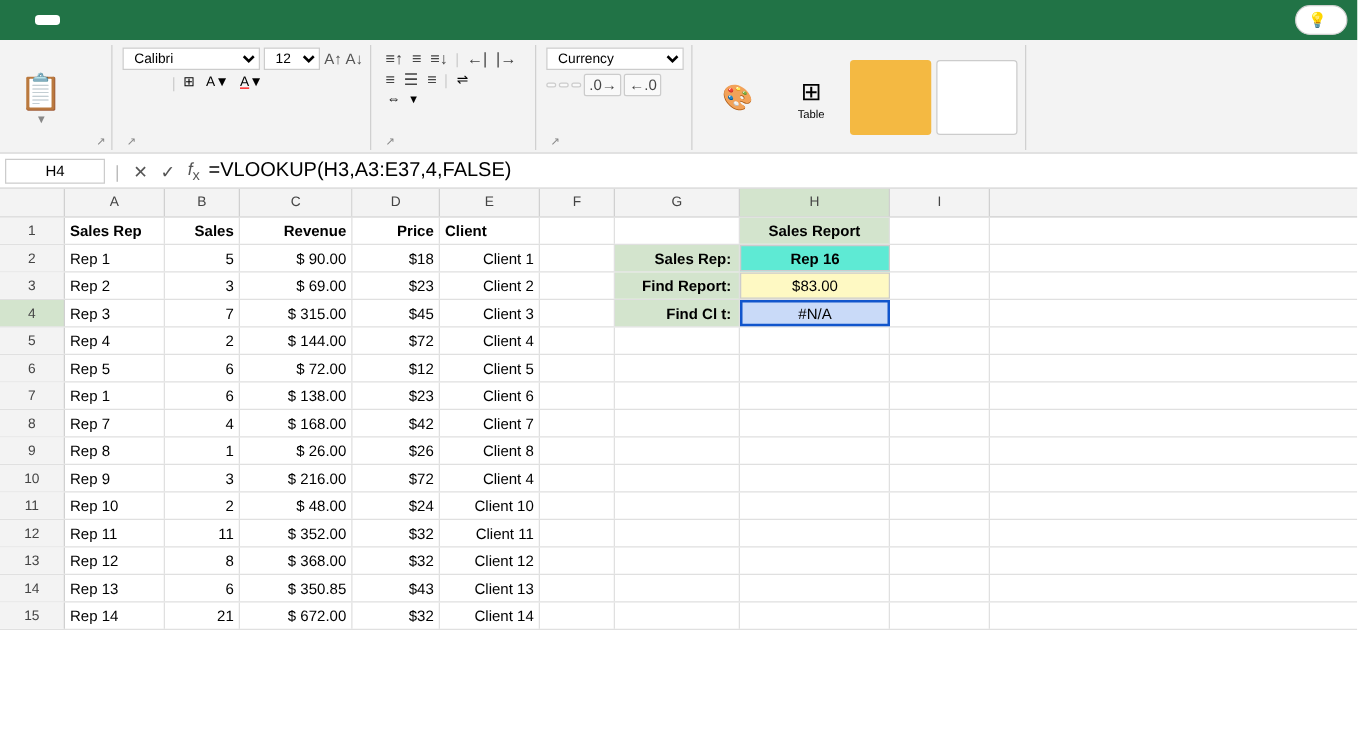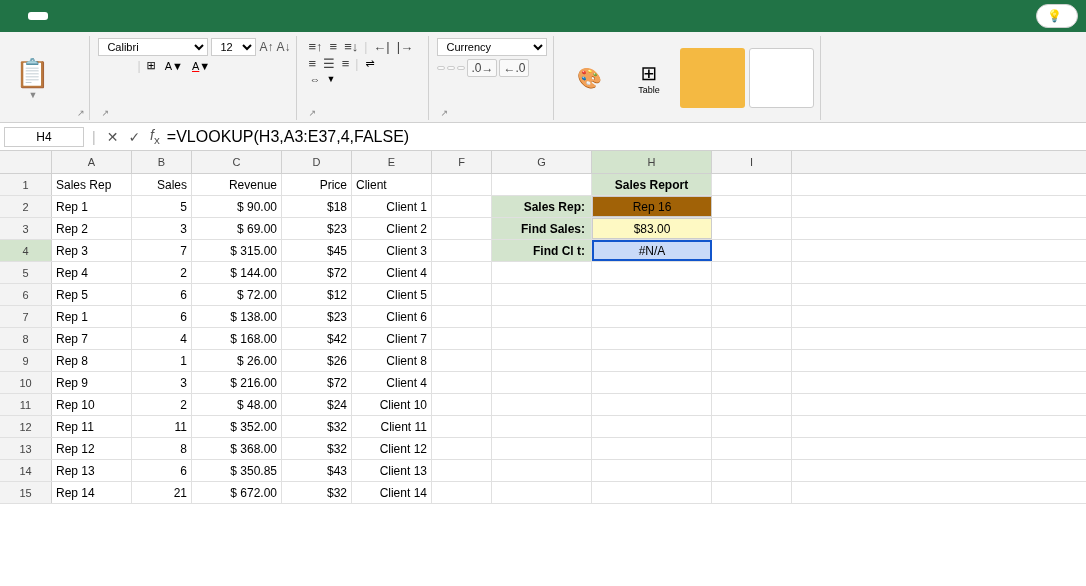--- a/index.html
+++ b/index.html
@@ -253,21 +253,21 @@
       display: flex;
       align-items: center;
       padding: 0 4px;
       font-size: 12px;
       border-right: 1px solid #e0e0e0;
       overflow: hidden;
       white-space: nowrap;
       cursor: cell;
     }
     .cell.header-row {
-      font-weight: normal;
+      font-weight: bold;
     }
     .cell.right { justify-content: flex-end; }
 
     
     .col-a { width: 80px; min-width: 80px; }
     .col-b { width: 60px; min-width: 60px; }
     .col-c { width: 90px; min-width: 90px; }
     .col-d { width: 70px; min-width: 70px; }
     .col-e { width: 80px; min-width: 80px; }
     .col-f { width: 60px; min-width: 60px; }
@@ -568,32 +568,32 @@
       </div>
       <div class="sheet-row">
         <div class="row-header">2</div>
         <div class="cell col-a">Rep 1</div>
         <div class="cell col-b right">5</div>
         <div class="cell col-c right">$ 90.00</div>
         <div class="cell col-d right">$18</div>
         <div class="cell col-e right">Client 1</div>
         <div class="cell col-f"></div>
         <div class="cell col-g sales-report-label" style="background: rgb(211, 228, 205); font-weight: bold; justify-content: flex-end; padding-right: 6px;">Sales Rep:</div>
-        <div class="cell col-h sales-report-value" style="background: #a16207; border: 1px solid rgb(204, 204, 204); justify-content: center;">Rep 16</div>
+        <div class="cell col-h sales-report-value" style="background: #5eead4; border: 1px solid rgb(204, 204, 204); justify-content: center; font-weight: bold;">Rep 16</div>
         <div class="cell col-i"></div>
       </div>
       <div class="sheet-row">
         <div class="row-header">3</div>
         <div class="cell col-a">Rep 2</div>
         <div class="cell col-b right">3</div>
         <div class="cell col-c right">$ 69.00</div>
         <div class="cell col-d right">$23</div>
         <div class="cell col-e right">Client 2</div>
         <div class="cell col-f"></div>
-        <div class="cell col-g sales-report-label" style="background: rgb(211, 228, 205); font-weight: bold; justify-content: flex-end; padding-right: 6px;">Find Sales:</div>
+        <div class="cell col-g sales-report-label" style="background: rgb(211, 228, 205); font-weight: bold; justify-content: flex-end; padding-right: 6px;">Find Report:</div>
         <div class="cell col-h sales-report-value" style="background: #fef9c3; border: 1px solid rgb(204, 204, 204); justify-content: center;">$83.00</div>
         <div class="cell col-i"></div>
       </div>
       <div class="sheet-row" style="position: relative;">
         <div class="row-header highlighted">4</div>
         <div class="cell col-a">Rep 3</div>
         <div class="cell col-b right">7</div>
         <div class="cell col-c right">$ 315.00</div>
         <div class="cell col-d right">$45</div>
         <div class="cell col-e right">Client 3</div>

